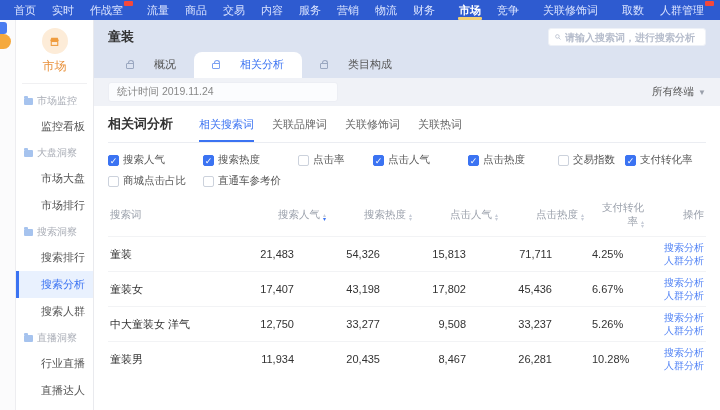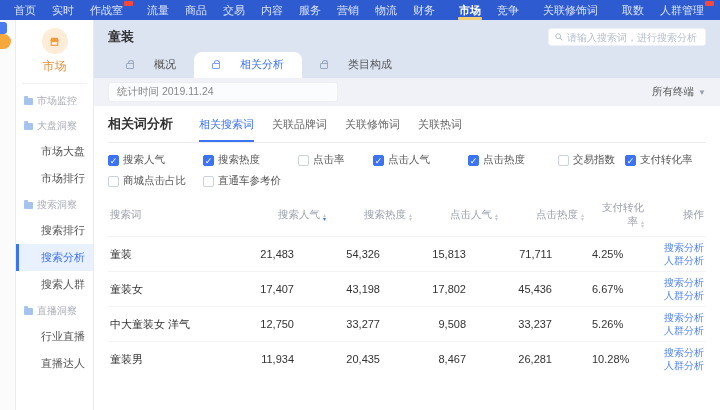--- a/index.html
+++ b/index.html
@@ -32,21 +32,21 @@
   .sb-item { padding:6px 0 6px 22px; font-size:11px; color:#555; cursor:pointer; border-left:3px solid transparent; }
   .sb-item.active { background:#e9f1fe; color:#3b73f2; border-left-color:#3b73f2; }
 
   
   .main { flex:1; min-width:0; background:#eef0f5; display:flex; flex-direction:column; }
 
   .band { background:#dce3f1; padding:7px 14px 0; flex:0 0 auto; }
   .title-row { display:flex; justify-content:space-between; align-items:center; height:20px; }
   .page-title { font-size:13px; font-weight:bold; color:#333; }
   .searchbox { width:158px; height:18px; background:#fff; border:1px solid #eef1f7; border-radius:3px; display:flex; align-items:center; padding:0 6px; gap:4px; }
-  .searchbox input { border:none; outline:none; flex:1; font-size:10px; color:#555; font-family:inherit; background:transparent; }
+  .searchbox input { border:none; outline:none; flex:1; font-size:10px; color:#555; font-family:inherit; background:transparent;font-weight:bold; }
   .searchbox input::placeholder { color:#b6bdcc; }
   .tabs-row { display:flex; margin-top:5px; }
   .tab { display:flex; align-items:center; gap:20px; padding:5px 18px 6px; font-size:11px; color:#555; cursor:pointer; }
   .tab.active { background:#fff; border-radius:8px 8px 0 0; color:#3b73f2; }
   .lock { position:relative; width:8px; height:6px; border:1px solid #9aa7c0; border-radius:1px; margin-top:3px; }
   .lock::before { content:""; position:absolute; top:-4px; left:1px; width:4px; height:3px; border:1px solid #9aa7c0; border-bottom:none; border-radius:3px 3px 0 0; }
   .tab.active .lock, .tab.active .lock::before { border-color:#7ba0f2; }
 
   .date-row { height:28px; flex:0 0 28px; background:#f0f2f7; display:flex; align-items:center; justify-content:space-between; padding:0 14px; }
   .stat-pill { background:#fbfcfe; border:1px solid #eceef4; border-radius:3px; padding:2px 10px 2px 8px; font-size:10.5px; color:#888; min-width:230px; }
@@ -134,20 +134,21 @@
             <rect x="3" y="6" width="6" height="3.6" fill="none" stroke="#ef9c3f" stroke-width="1"></rect>
           </svg>
         </span>
         <span class="module-label">市场</span>
       </div>
       <div>
           <div class="sb-head">
             <span class="folder"></span>
             <span>市场监控</span>
           </div>
+          <div class="sb-item">监控看板</div>
           <div class="sb-head">
             <span class="folder"></span>
             <span>大盘洞察</span>
           </div>
           <div class="sb-item">市场大盘</div>
           <div class="sb-item">市场排行</div>
           <div class="sb-head">
             <span class="folder"></span>
             <span>搜索洞察</span>
           </div>

